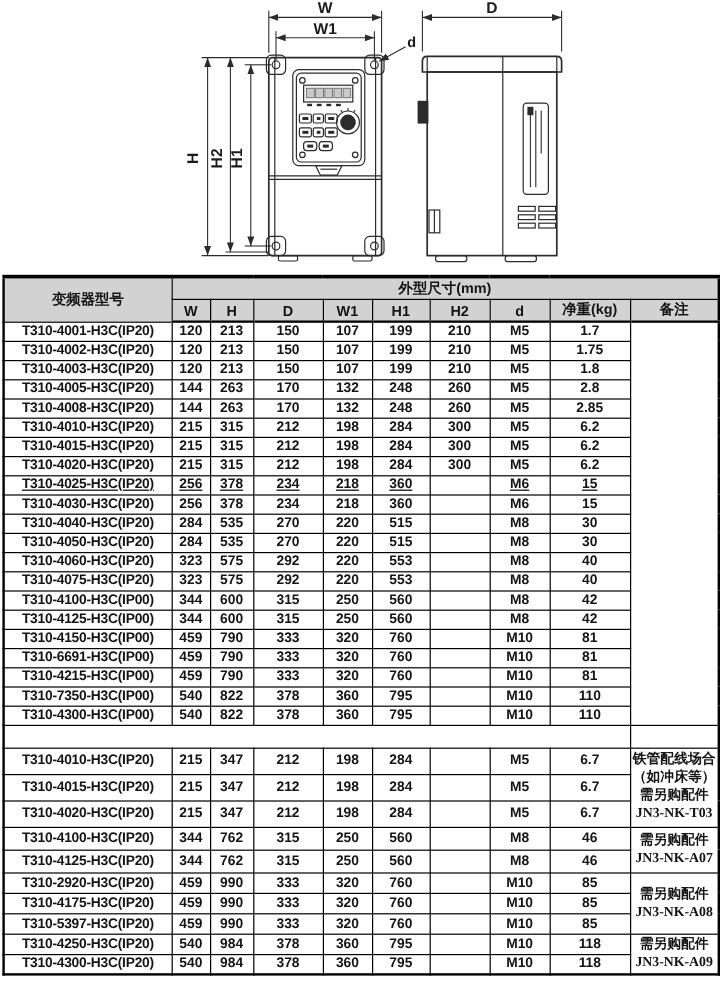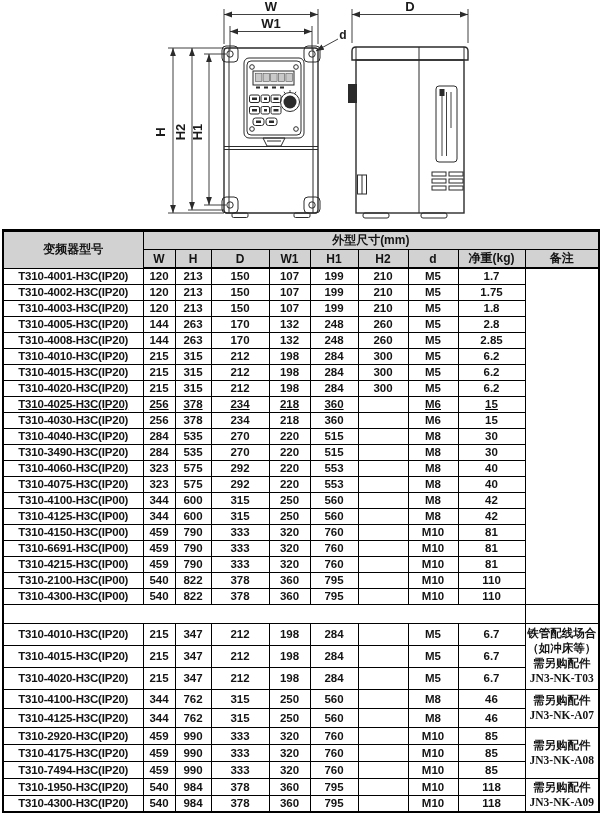--- a/index.html
+++ b/index.html
@@ -353,21 +353,21 @@
           <td>284</td>
           <td>535</td>
           <td>270</td>
           <td>220</td>
           <td>515</td>
           <td class="shaded"></td>
           <td>M8</td>
           <td>30</td>
         </tr>
         <tr class="s1" style="height: 16px;">
-          <td class="model">T310-3490-H3C(IP20)</td>
+          <td class="model">T310-4050-H3C(IP20)</td>
           <td>284</td>
           <td>535</td>
           <td>270</td>
           <td>220</td>
           <td>515</td>
           <td class="shaded"></td>
           <td>M8</td>
           <td>30</td>
         </tr>
         <tr class="s1" style="height: 16px;">
@@ -441,21 +441,21 @@
           <td>459</td>
           <td>790</td>
           <td>333</td>
           <td>320</td>
           <td>760</td>
           <td class="shaded"></td>
           <td>M10</td>
           <td>81</td>
         </tr>
         <tr class="s1" style="height: 16px;">
-          <td class="model">T310-2100-H3C(IP00)</td>
+          <td class="model">T310-7350-H3C(IP00)</td>
           <td>540</td>
           <td>822</td>
           <td>378</td>
           <td>360</td>
           <td>795</td>
           <td class="shaded"></td>
           <td>M10</td>
           <td>110</td>
         </tr>
         <tr class="s1" style="height: 16px;">
@@ -558,32 +558,32 @@
           <td>459</td>
           <td>990</td>
           <td>333</td>
           <td>320</td>
           <td>760</td>
           <td class="shaded"></td>
           <td>M10</td>
           <td>85</td>
         </tr>
         <tr class="s2" style="height: 17px;">
-          <td class="model">T310-7494-H3C(IP20)</td>
+          <td class="model">T310-5397-H3C(IP20)</td>
           <td>459</td>
           <td>990</td>
           <td>333</td>
           <td>320</td>
           <td>760</td>
           <td class="shaded"></td>
           <td>M10</td>
           <td>85</td>
         </tr>
         <tr class="s2" style="height: 17px;">
-          <td class="model">T310-1950-H3C(IP20)</td>
+          <td class="model">T310-4250-H3C(IP20)</td>
           <td>540</td>
           <td>984</td>
           <td>378</td>
           <td>360</td>
           <td>795</td>
           <td class="shaded"></td>
           <td>M10</td>
           <td>118</td>
           <td rowspan="2" class="remark">
             <div>需另购配件</div>

